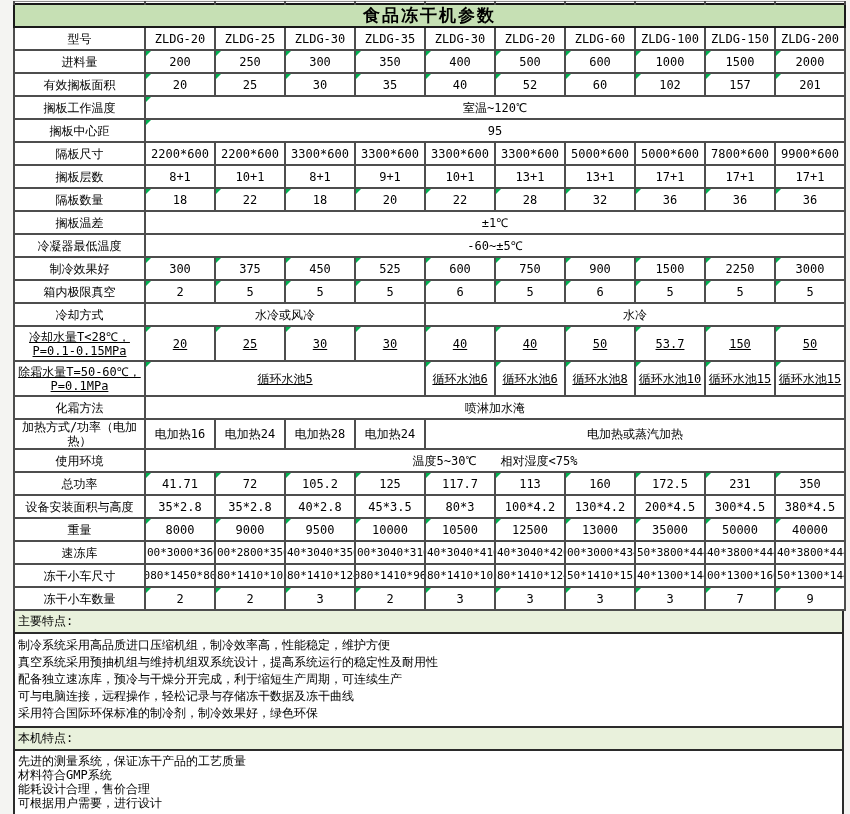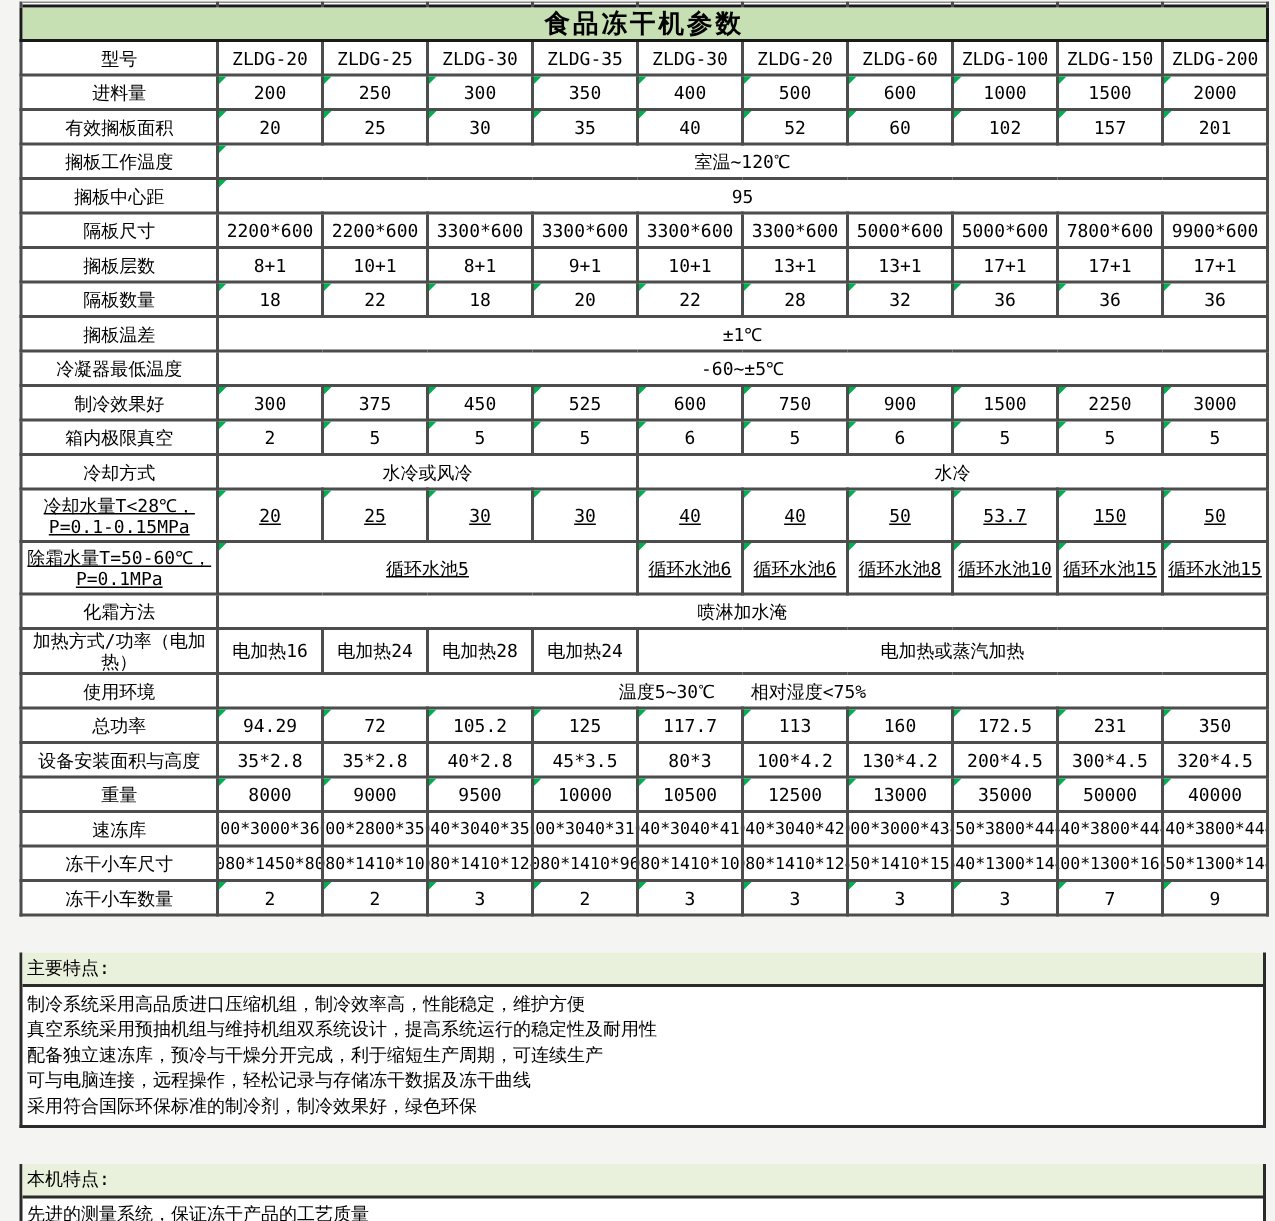--- a/index.html
+++ b/index.html
@@ -35,21 +35,21 @@
     width:0;height:0;
   }
   td.clip{overflow:hidden;padding:0;}
   td.clip .clip-inner{
     position:absolute;left:50%;top:50%;transform:translate(-50%,-50%);
     white-space:nowrap;font-size:11px;
   }
   .section{width:827px;background:#fff;border:2px solid #2b2b2b;border-top:none;}
   .section-header{
     background:#e9f1dc;border-bottom:2px solid #2b2b2b;
-    font-size:12px;line-height:19px;height:19px;padding:1px 3px;text-align:left;margin-top:24px;
+    font-size:12px;line-height:19px;height:19px;padding:1px 3px;text-align:left;
   }
   .section-body{padding:3px 17px 4px 3px;text-align:left;}
   .section-body .feature-line{font-size:12px;line-height:17px;white-space:nowrap;}
   .section.compact .section-body .feature-line{line-height:14px;}
 </style>
 </head>
 <body>
 
 <div class="page">
   <table class="spec">
@@ -244,21 +244,21 @@
           <td>电加热28</td>
           <td>电加热24</td>
           <td colspan="6">电加热或蒸汽加热</td>
         </tr>
         <tr>
           <td class="rowlabel">使用环境</td>
           <td colspan="10">温度5~30℃　　相对湿度&lt;75%</td>
         </tr>
         <tr>
           <td class="rowlabel">总功率</td>
-          <td class="flagged">94.29</td>
+          <td class="flagged">41.71</td>
           <td class="flagged">72</td>
           <td class="flagged">105.2</td>
           <td class="flagged">125</td>
           <td class="flagged">117.7</td>
           <td class="flagged">113</td>
           <td class="flagged">160</td>
           <td class="flagged">172.5</td>
           <td class="flagged">231</td>
           <td class="flagged">350</td>
         </tr>
@@ -266,21 +266,21 @@
           <td class="rowlabel">设备安装面积与高度</td>
           <td>35*2.8</td>
           <td>35*2.8</td>
           <td>40*2.8</td>
           <td>45*3.5</td>
           <td>80*3</td>
           <td>100*4.2</td>
           <td>130*4.2</td>
           <td>200*4.5</td>
           <td>300*4.5</td>
-          <td>320*4.5</td>
+          <td>380*4.5</td>
         </tr>
         <tr>
           <td class="rowlabel">重量</td>
           <td class="flagged">8000</td>
           <td class="flagged">9000</td>
           <td class="flagged">9500</td>
           <td class="flagged">10000</td>
           <td class="flagged">10500</td>
           <td class="flagged">12500</td>
           <td class="flagged">13000</td>

